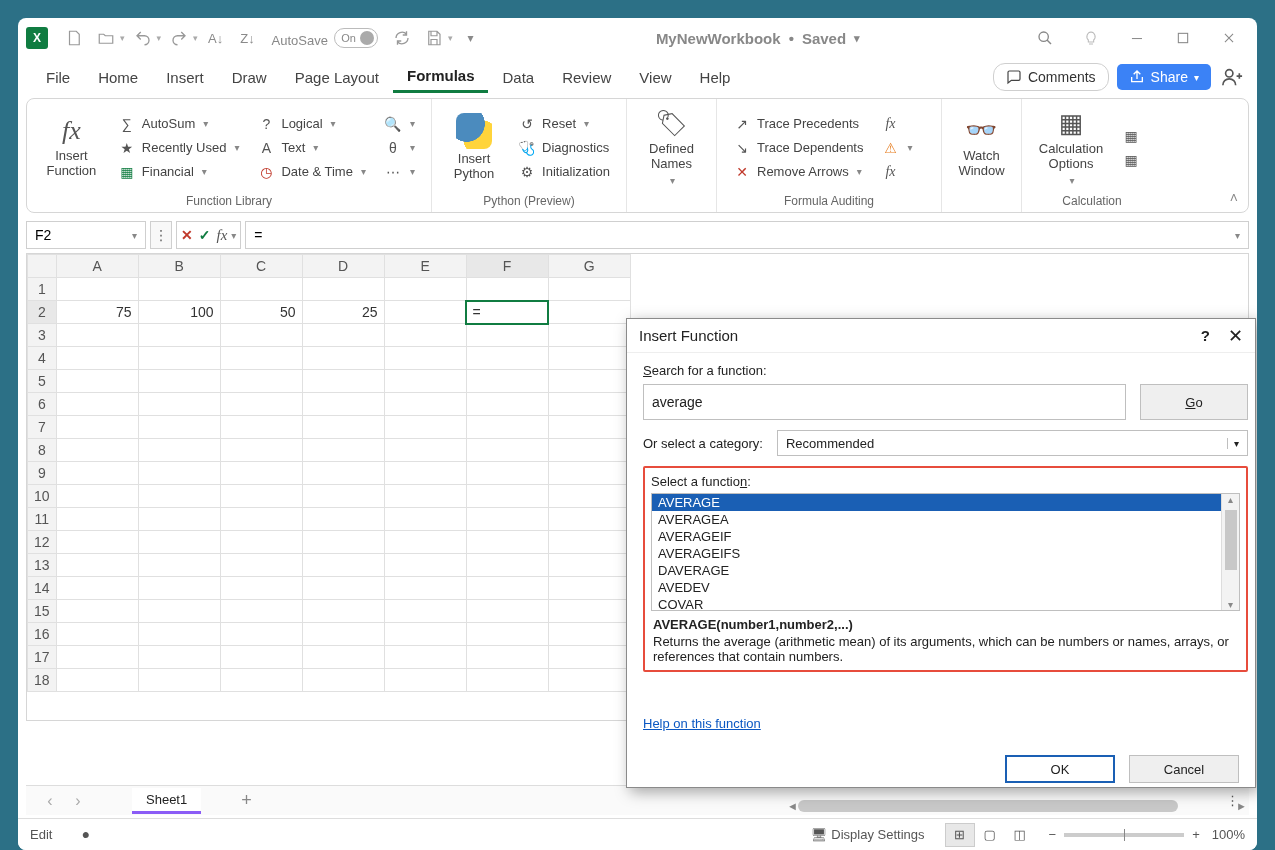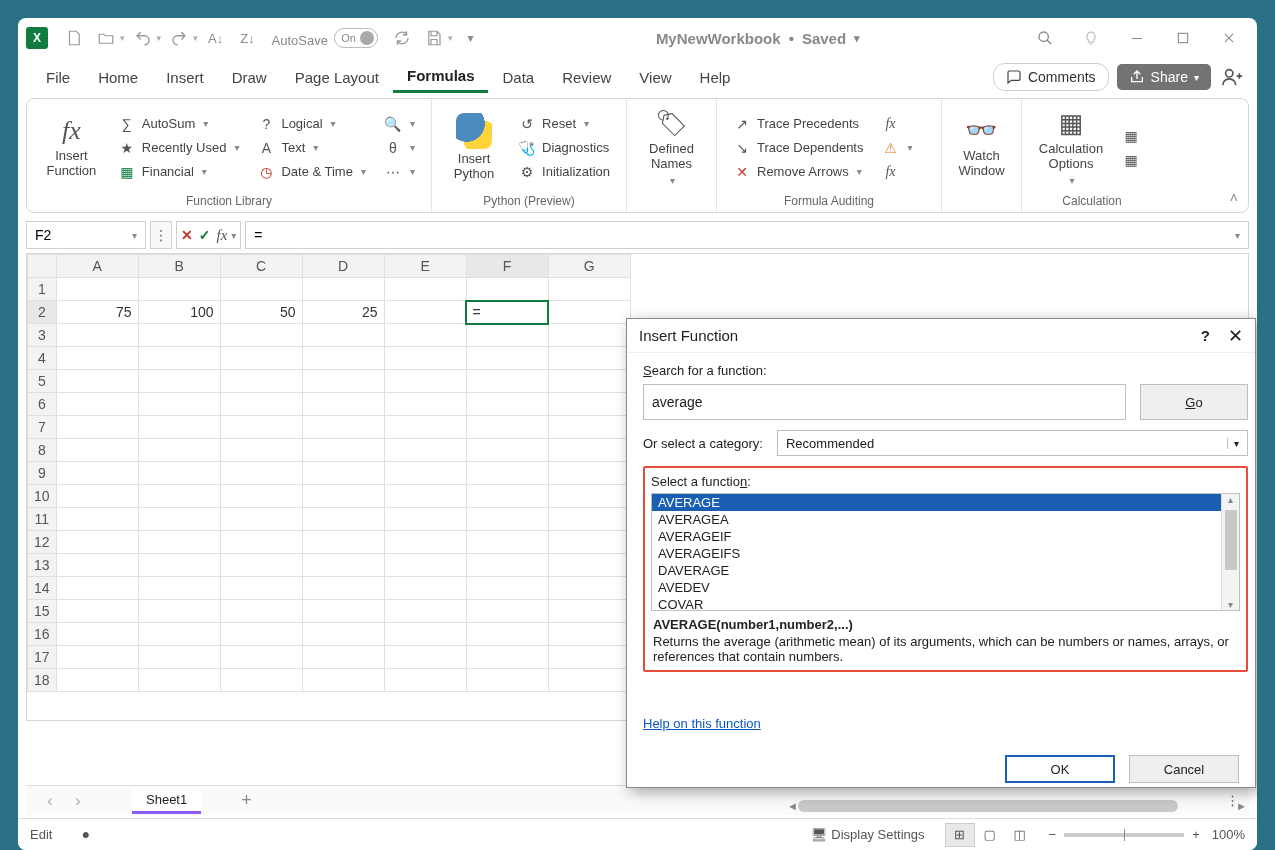--- a/index.html
+++ b/index.html
@@ -16,21 +16,21 @@
   .toggle-knob{width:14px;height:14px;background:#aaa;border-radius:50%}
   .tb-center{flex:1;display:flex;align-items:center;justify-content:center;gap:8px;color:#888;font-size:15px;font-weight:bold;}
   .tb-right{display:flex;align-items:center;gap:18px;padding-right:6px;}
   .win-btn{width:28px;height:28px;display:flex;align-items:center;justify-content:center;color:#888;font-size:14px;}
   
   .tabs{height:38px;display:flex;align-items:center;padding:0 14px;font-size:15px;color:#444;}
   .tab{padding:6px 14px;cursor:pointer;}
   .tab.active{font-weight:600;border-bottom:3px solid #107c41;color:#222;}
   .tab-spacer{flex:1}
   .comments-btn{border:1px solid #cfcfcf;border-radius:12px;padding:5px 12px;display:flex;align-items:center;gap:6px;color:#333;font-size:14px;}
-  .share-btn{background:#737373;color:#fff;border-radius:5px;padding:5px 12px;display:flex;align-items:center;gap:6px;font-size:14px;}
+  .share-btn{background:#3b82f6;color:#fff;border-radius:5px;padding:5px 12px;display:flex;align-items:center;gap:6px;font-size:14px;}
   
   .ribbon{background:#fff;border:1px solid #d6d6d6;border-radius:8px;margin:2px 8px;height:115px;display:flex;position:relative;}
   .rgroup{display:flex;flex-direction:column;padding:4px 12px 0 12px;border-right:1px solid #e6e6e6;}
   .rgroup:last-of-type{border-right:none}
   .rgroup-ctrls{flex:1;display:flex;gap:10px;}
   .rgroup-title{text-align:center;font-size:12px;color:#666;padding:2px 0 4px;}
   .big-btn{display:flex;flex-direction:column;align-items:center;justify-content:center;width:74px;color:#444;font-size:13px;line-height:1.15;gap:3px;}
   .big-icon{font-size:26px;color:#555;}
   .stack{display:flex;flex-direction:column;gap:2px;justify-content:center;}
   .sm-btn{display:flex;align-items:center;gap:6px;font-size:13px;color:#444;padding:2px 4px;white-space:nowrap;}

